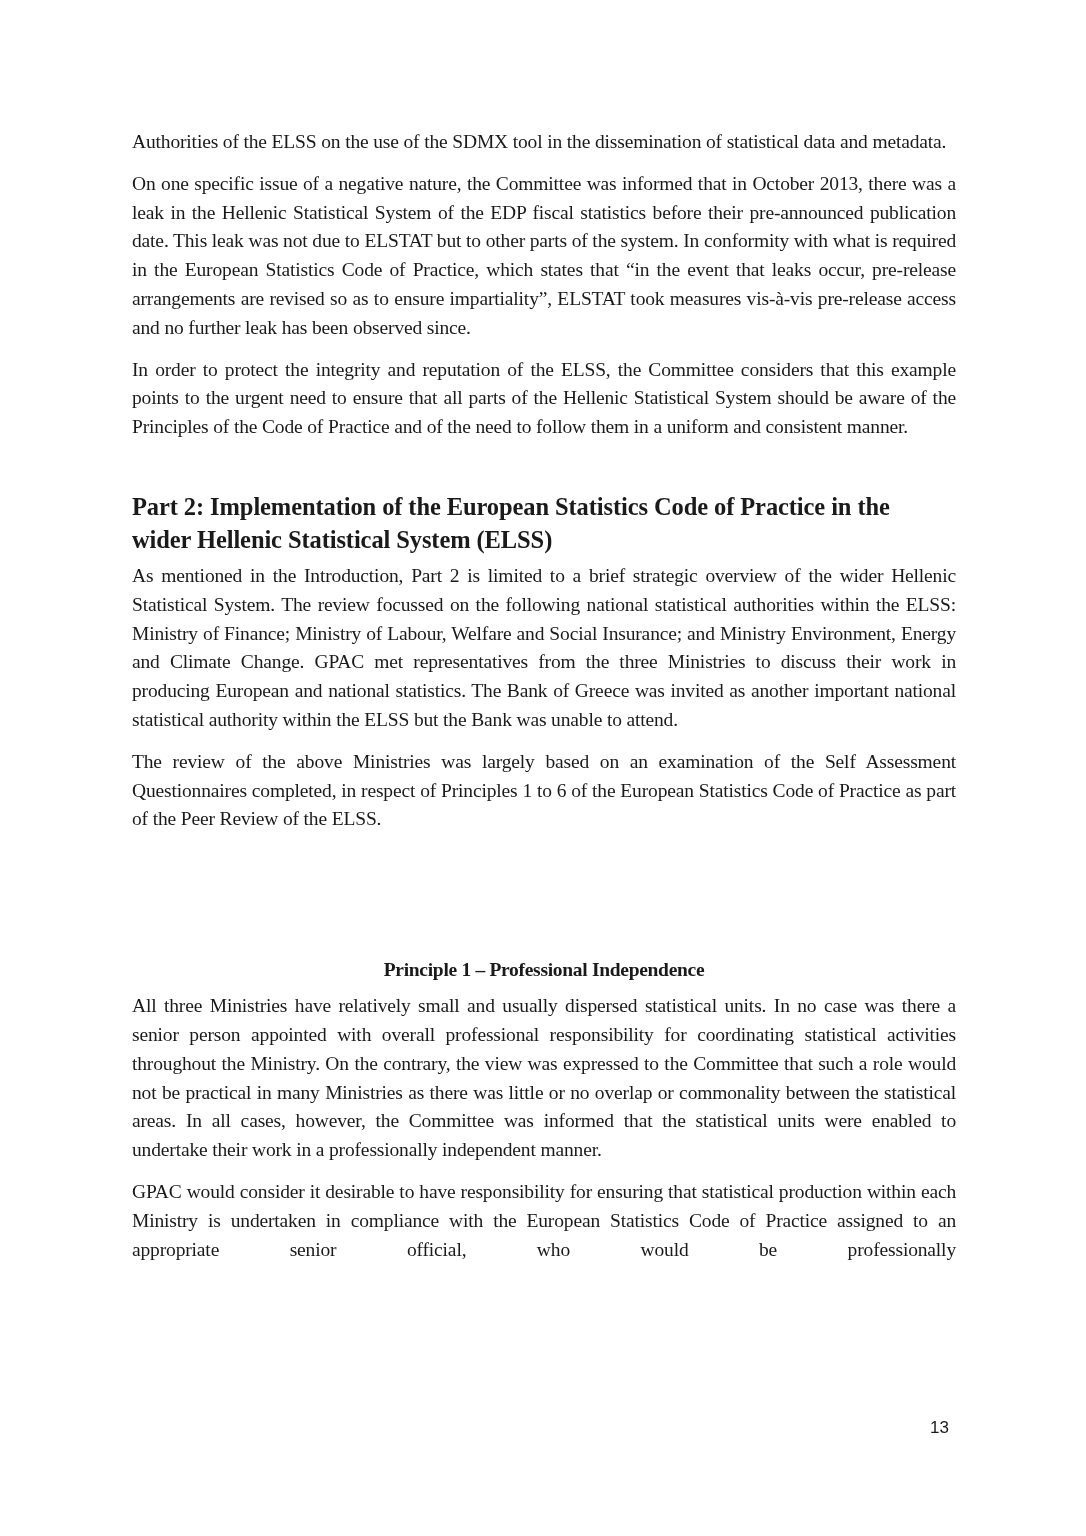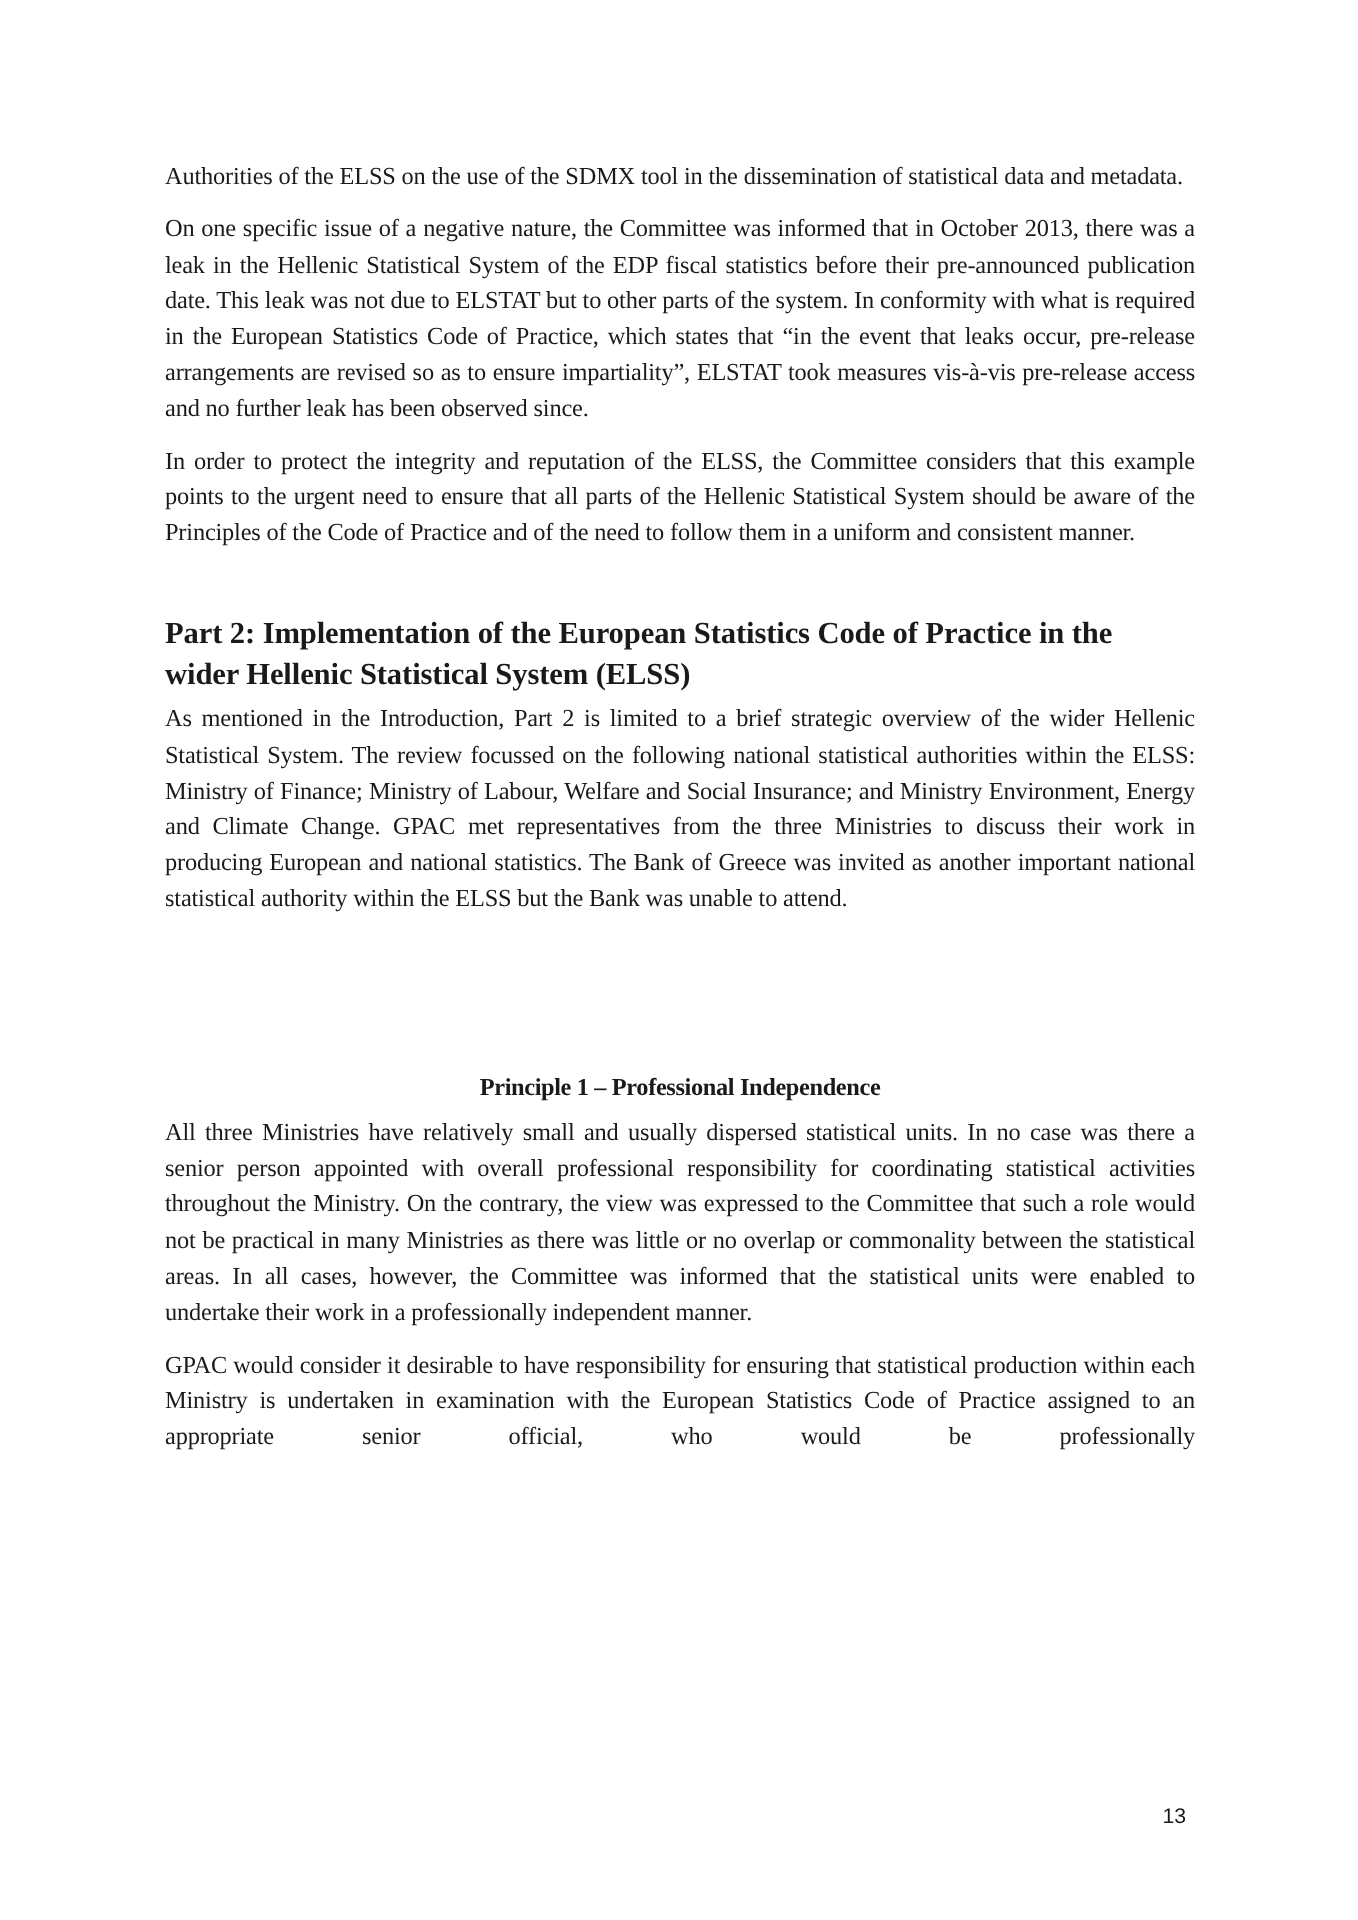--- a/index.html
+++ b/index.html
@@ -31,35 +31,36 @@
     margin: 122px 0 8px 0;
     font-size: 19.5px;
     line-height: 28px;
     font-weight: bold;
     letter-spacing: -0.3px;
     text-align: center;
   }
   .page-number {
     position: absolute; left: 930px; top: 1418px;
     font-family: "Liberation Sans", sans-serif;
-    font-size: 17px; color: #1a1a1a; margin-top: 25px;
+    font-size: 17px; color: #1a1a1a;
   }
 </style>
 </head>
 <body>
 
 <div class="page">
   <div class="content">
 
     <p class="body">Authorities of the ELSS on the use of the SDMX tool in the dissemination of statistical data and metadata.</p>
     <p class="body">On one specific issue of a negative nature, the Committee was informed that in October 2013, there was a leak in the Hellenic Statistical System of the EDP fiscal statistics before their pre-announced publication date. This leak was not due to ELSTAT but to other parts of the system. In conformity with what is required in the European Statistics Code of Practice, which states that “in the event that leaks occur, pre-release arrangements are revised so as to ensure impartiality”, ELSTAT took measures vis-à-vis pre-release access and no further leak has been observed since.</p>
     <p class="body">In order to protect the integrity and reputation of the ELSS, the Committee considers that this example points to the urgent need to ensure that all parts of the Hellenic Statistical System should be aware of the Principles of the Code of Practice and of the need to follow them in a uniform and consistent manner.</p>
 
     <h2 class="part">Part 2: Implementation of the European Statistics Code of Practice in the wider Hellenic Statistical System (ELSS)</h2>
     <p class="body">As mentioned in the Introduction, Part 2 is limited to a brief strategic overview of the wider Hellenic Statistical System. The review focussed on the following national statistical authorities within the ELSS: Ministry of Finance; Ministry of Labour, Welfare and Social Insurance; and Ministry Environment, Energy and Climate Change. GPAC met representatives from the three Ministries to discuss their work in producing European and national statistics. The Bank of Greece was invited as another important national statistical authority within the ELSS but the Bank was unable to attend.</p>
+    <p class="body">The review of the above Ministries was largely based on an examination of the Self Assessment Questionnaires completed, in respect of Principles 1 to 6 of the European Statistics Code of Practice as part of the Peer Review of the ELSS.</p>
 
     <h3 class="principle">Principle 1 – Professional Independence</h3>
     <p class="body">All three Ministries have relatively small and usually dispersed statistical units. In no case was there a senior person appointed with overall professional responsibility for coordinating statistical activities throughout the Ministry. On the contrary, the view was expressed to the Committee that such a role would not be practical in many Ministries as there was little or no overlap or commonality between the statistical areas. In all cases, however, the Committee was informed that the statistical units were enabled to undertake their work in a professionally independent manner.</p>
-    <p class="body" style="text-align-last: justify;">GPAC would consider it desirable to have responsibility for ensuring that statistical production within each Ministry is undertaken in examination with the European Statistics Code of Practice assigned to an appropriate senior official, who would be professionally</p>
+    <p class="body" style="text-align-last: justify;">GPAC would consider it desirable to have responsibility for ensuring that statistical production within each Ministry is undertaken in compliance with the European Statistics Code of Practice assigned to an appropriate senior official, who would be professionally</p>
 
   </div>
   <div class="page-number">13</div>
 </div>
 
 </body></html>

